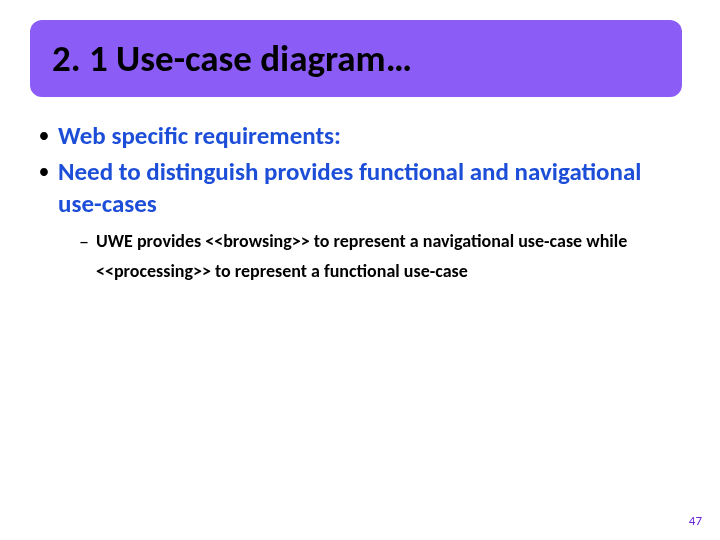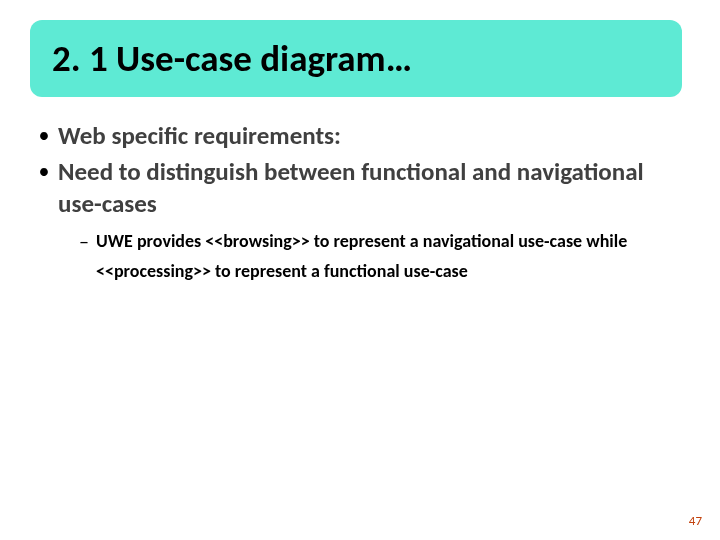--- a/index.html
+++ b/index.html
@@ -8,21 +8,21 @@
     position: relative;
     width: 720px;
     height: 540px;
     padding: 0;
   }
   .title-box {
     position: absolute;
     top: 20px;
     left: 30px;
     width: 652px;
-    background: #5eead4;
+    background: #8b5cf6;
     border-radius: 12px;
     padding: 16px 22px 16px 22px;
   }
   .title-text {
     color: #000;
     font-size: 37px;
     font-weight: 700;
     letter-spacing: 0px;
   }
   .body {
@@ -40,21 +40,21 @@
     width: 28px;
     flex: 0 0 28px;
     text-align: center;
     font-size: 22px;
     line-height: 32px;
     color: #000;
   }
   .lvl1 .text {
     font-size: 25px;
     line-height: 32px;
-    color: #404040;
+    color: #1d4ed8;
     font-weight: 700;
   }
   .lvl2 {
     display: flex;
     align-items: flex-start;
     margin-top: 6px;
     margin-left: 42px;
   }
   .lvl2 .bullet {
     width: 24px;
@@ -68,42 +68,42 @@
     font-size: 18px;
     line-height: 30px;
     color: #000;
     font-weight: 700;
   }
   .page-number {
     position: absolute;
     right: 18px;
     bottom: 12px;
     font-size: 13px;
-    color: #c2410c;
+    color: #6d28d9;
   }
 </style>
 </head>
 <body>
 
 <div class="slide">
 
   <div class="title-box">
     <div class="title-text">2. 1 Use-case diagram…</div>
   </div>
 
   <div class="body">
 
     <div class="lvl1">
       <div class="bullet">•</div>
       <div class="text">Web specific requirements:</div>
     </div>
 
     <div class="lvl1">
       <div class="bullet">•</div>
-      <div class="text">Need to distinguish between functional and navigational use-cases</div>
+      <div class="text">Need to distinguish provides functional and navigational use-cases</div>
     </div>
 
     <div class="lvl2">
       <div class="bullet">–</div>
       <div class="text">UWE provides &lt;&lt;browsing&gt;&gt; to represent a navigational use-case while &lt;&lt;processing&gt;&gt; to represent a functional use-case</div>
     </div>
 
   </div>
 
   <div class="page-number">47</div>

